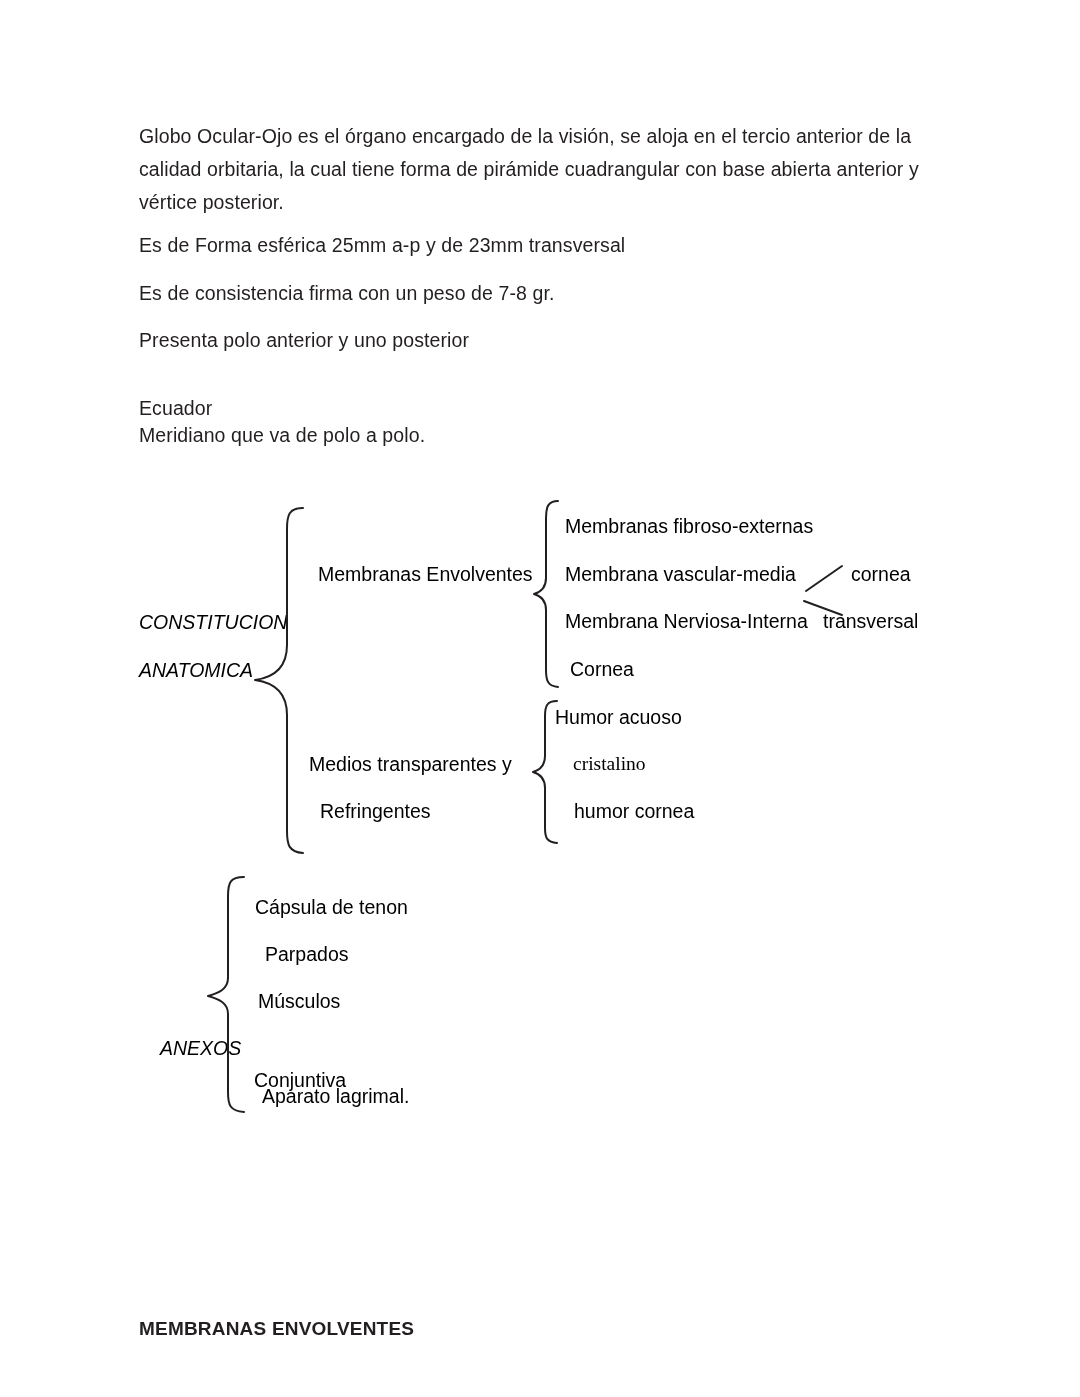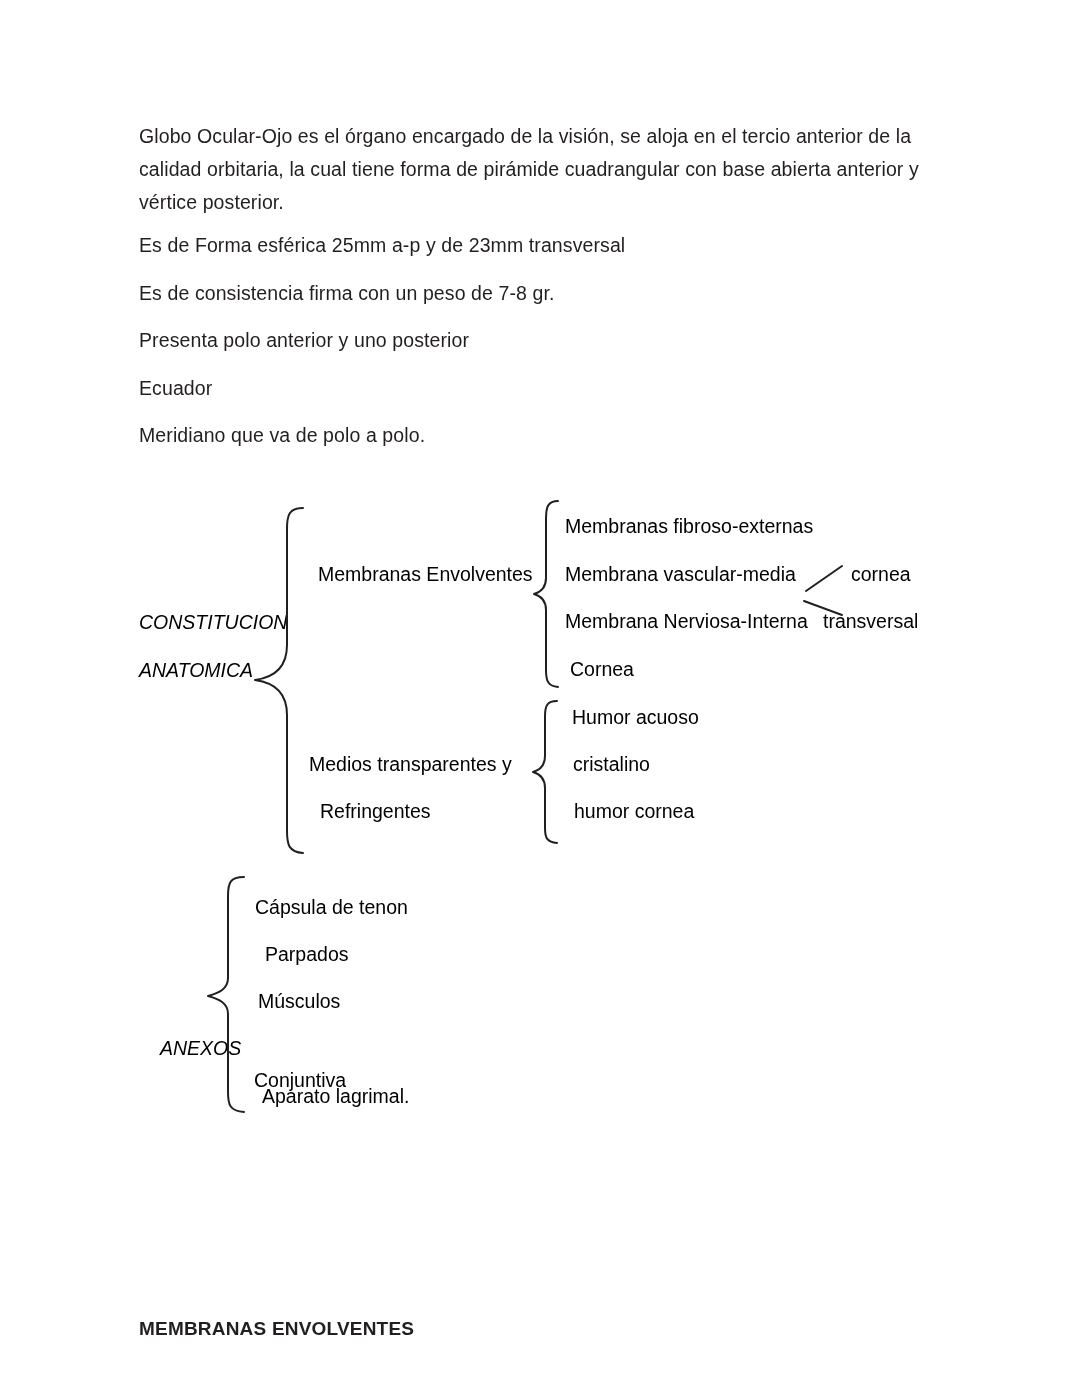--- a/index.html
+++ b/index.html
@@ -23,21 +23,21 @@
     width: 790px;
     font-size: 19.5px;
     line-height: 33px;
     color: #231f20;
     letter-spacing: 0.1px;
   }
   .p-intro { top: 120px; }
   .p-2 { top: 229px; }
   .p-3 { top: 277px; }
   .p-4 { top: 324px; }
-  .p-5 { top: 372px; }
+  .p-5 { top: 392px; }
   .p-6 { top: 419px; }
 
   .diagram {
     position: absolute;
     left: 0;
     top: 0;
     width: 1080px;
     height: 1397px;
   }
   .dlabel {
@@ -115,22 +115,22 @@
     <div class="dlabel" style="left:851px; top:562px;">cornea</div>
     <div class="dlabel" style="left:823px; top:609px;">transversal</div>
 
     <div class="dlabel" style="left:309px; top:752px;">Medios transparentes y</div>
     <div class="dlabel" style="left:320px; top:799px;">Refringentes</div>
 
     <svg class="brace-svg" style="left:531px; top:698px;" width="28" height="148" viewBox="0 0 28 148">
       <path d="M 26 3 C 16 3, 14 8, 14 18 L 14 58 C 14 68, 9 72, 2 74 C 9 76, 14 80, 14 90 L 14 130 C 14 140, 16 144, 26 145"></path>
     </svg>
 
-    <div class="dlabel" style="left:572px; top:705px;">Humor acuoso</div>
-    <div class="dlabel" style="left:573px; top:752px;">cristalino</div>
+    <div class="dlabel" style="left:555px; top:705px;">Humor acuoso</div>
+    <div class="dlabel" style="left:573px; top:752px;font-family:Liberation Serif, serif;">cristalino</div>
     <div class="dlabel" style="left:574px; top:799px;">humor cornea</div>
 
     <div class="dlabel italic" style="left:160px; top:1036px;">ANEXOS</div>
 
     <svg class="brace-svg" style="left:206px; top:874px;" width="40" height="242" viewBox="0 0 40 242">
       <path d="M 38 3 C 24 3, 22 9, 22 22 L 22 104 C 22 115, 13 119, 2 122 C 13 125, 22 129, 22 140 L 22 218 C 22 231, 24 237, 38 238"></path>
     </svg>
 
     <div class="dlabel" style="left:255px; top:895px;">Cápsula de tenon</div>
     <div class="dlabel" style="left:265px; top:942px;">Parpados</div>

